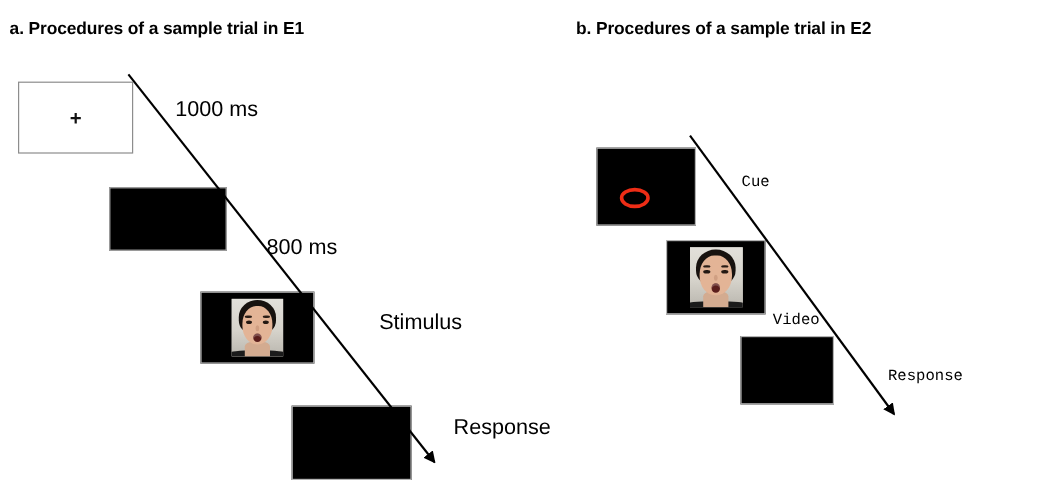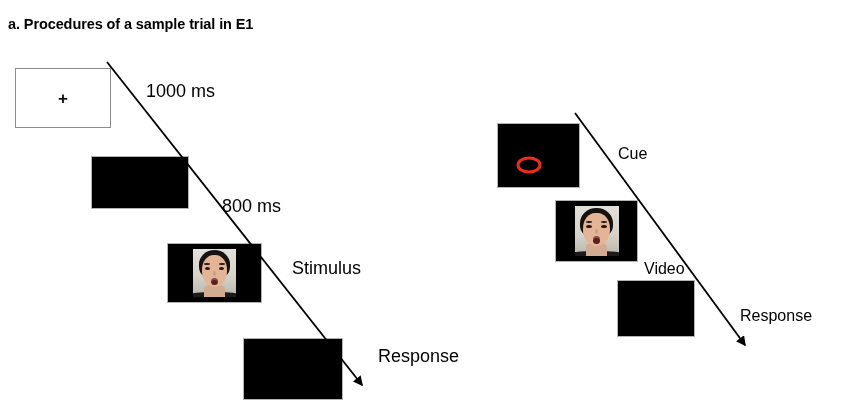--- a/index.html
+++ b/index.html
@@ -100,22 +100,22 @@
     position:absolute;
     color:#000;
     white-space:nowrap;
     line-height:1.1;
   }
   .step-label.a{
     font-family:"Liberation Sans", sans-serif;
     font-size:18px;
   }
   .step-label.b{
-    font-family:Liberation Sans, sans-serif;
-    font-size:16px;
+    font-family:Liberation Mono, monospace;
+    font-size:13px;
   }
   .misspell{
     border-bottom:0;
     background-image:linear-gradient(45deg,transparent 45%,#ff3b3b 45%,#ff3b3b 55%,transparent 55%),
                      linear-gradient(-45deg,transparent 45%,#ff3b3b 45%,#ff3b3b 55%,transparent 55%);
     background-size:3px 2px;
     background-repeat:repeat-x;
     background-position:0 100%;
     padding-bottom:2px;
   }
@@ -146,23 +146,24 @@
       <div class="eye r"></div>
       <div class="nose"></div>
       <div class="mouth"></div>
     </div>
   </div>
 
   <div class="screen blank" id="a-screen-3" style="left: 243px; top: 338px; width: 100px; height: 62px;"></div>
 
   <div class="step-label a" id="a-label-0" style="left: 146px; top: 82px;">1000 <span class="misspell">ms</span></div>
   <div class="step-label a" id="a-label-1" style="left: 222px; top: 170px; margin-top: 27px;">800 <span class="misspell">ms</span></div>
-  <div class="step-label a" id="a-label-2" style="left: 292px; top: 259px;">Stimulus</div>
+  <div class="step-label a" id="a-label-2" style="left: 316px; top: 259px;">Stimulus</div>
   <div class="step-label a" id="a-label-3" style="left: 378px; top: 347px;">Response</div>
 
+  <div id="title-b" class="panel-title">b. Procedures of a sample trial in E2</div>
 
   <div class="screen blank" id="b-screen-0" style="left: 497px; top: 123px; width: 83px; height: 65px;"></div>
 
   <div class="screen stimulus" id="b-screen-1" style="left: 555px; top: 200px; width: 83px; height: 62px;">
     <div class="face" id="b-face" style="height: 50px; width: 44px;">
       <div class="bg"></div>
       <div class="shoulders"></div>
       <div class="neck"></div>
       <div class="hair"></div>
       <div class="skin"></div>

